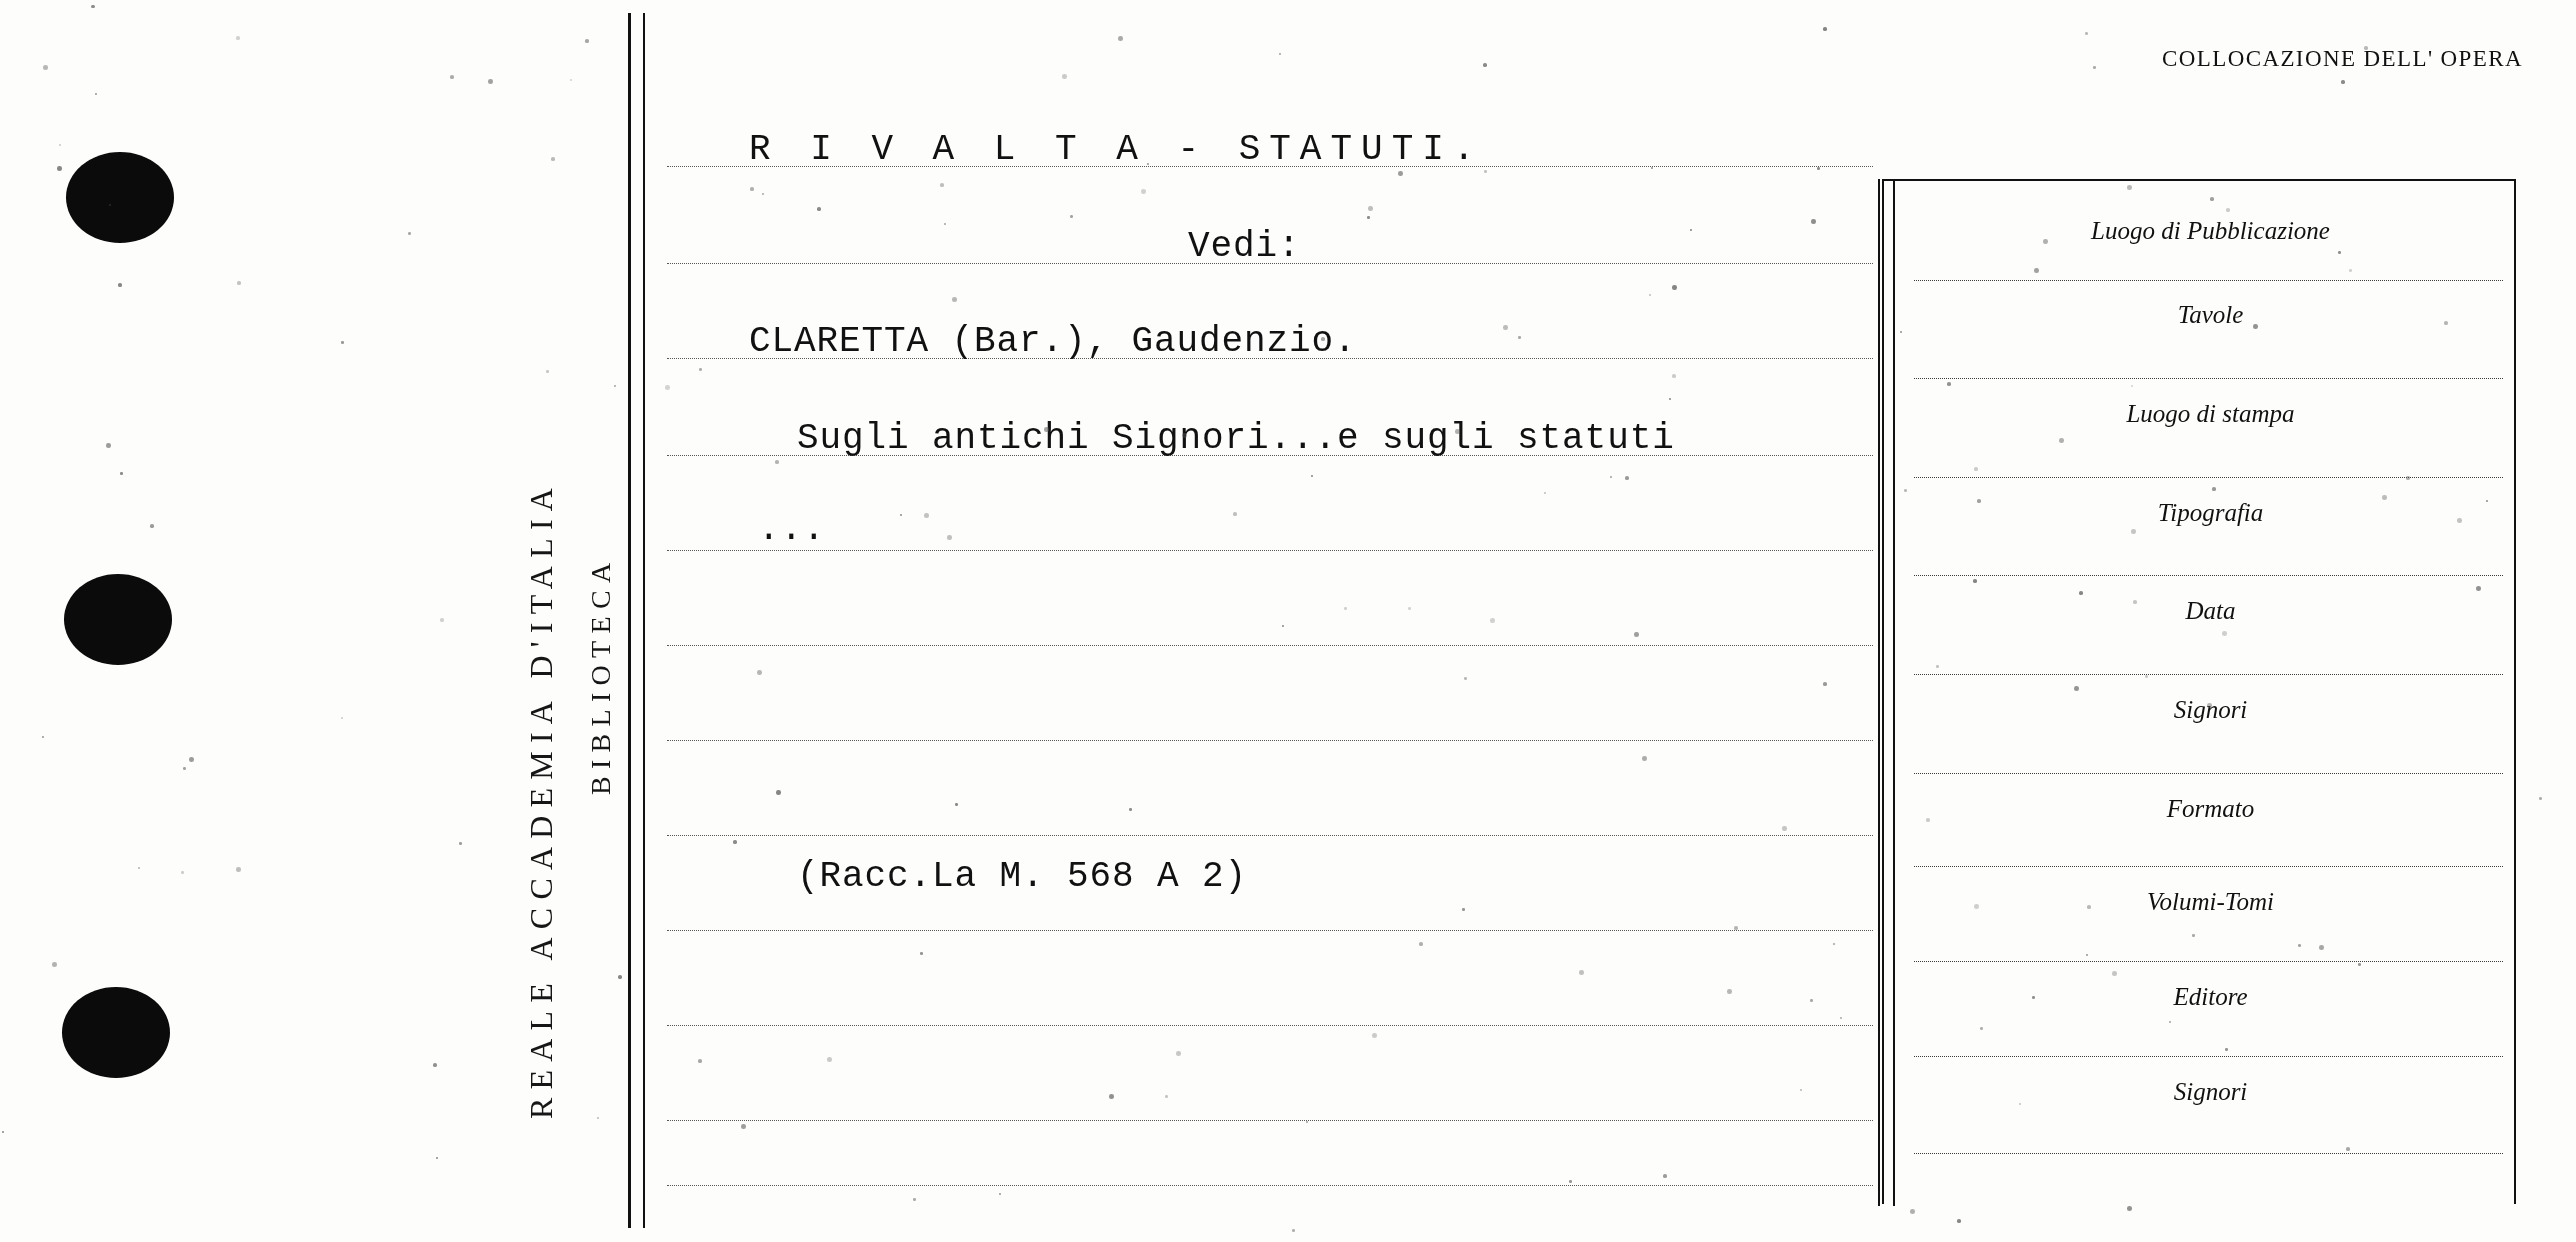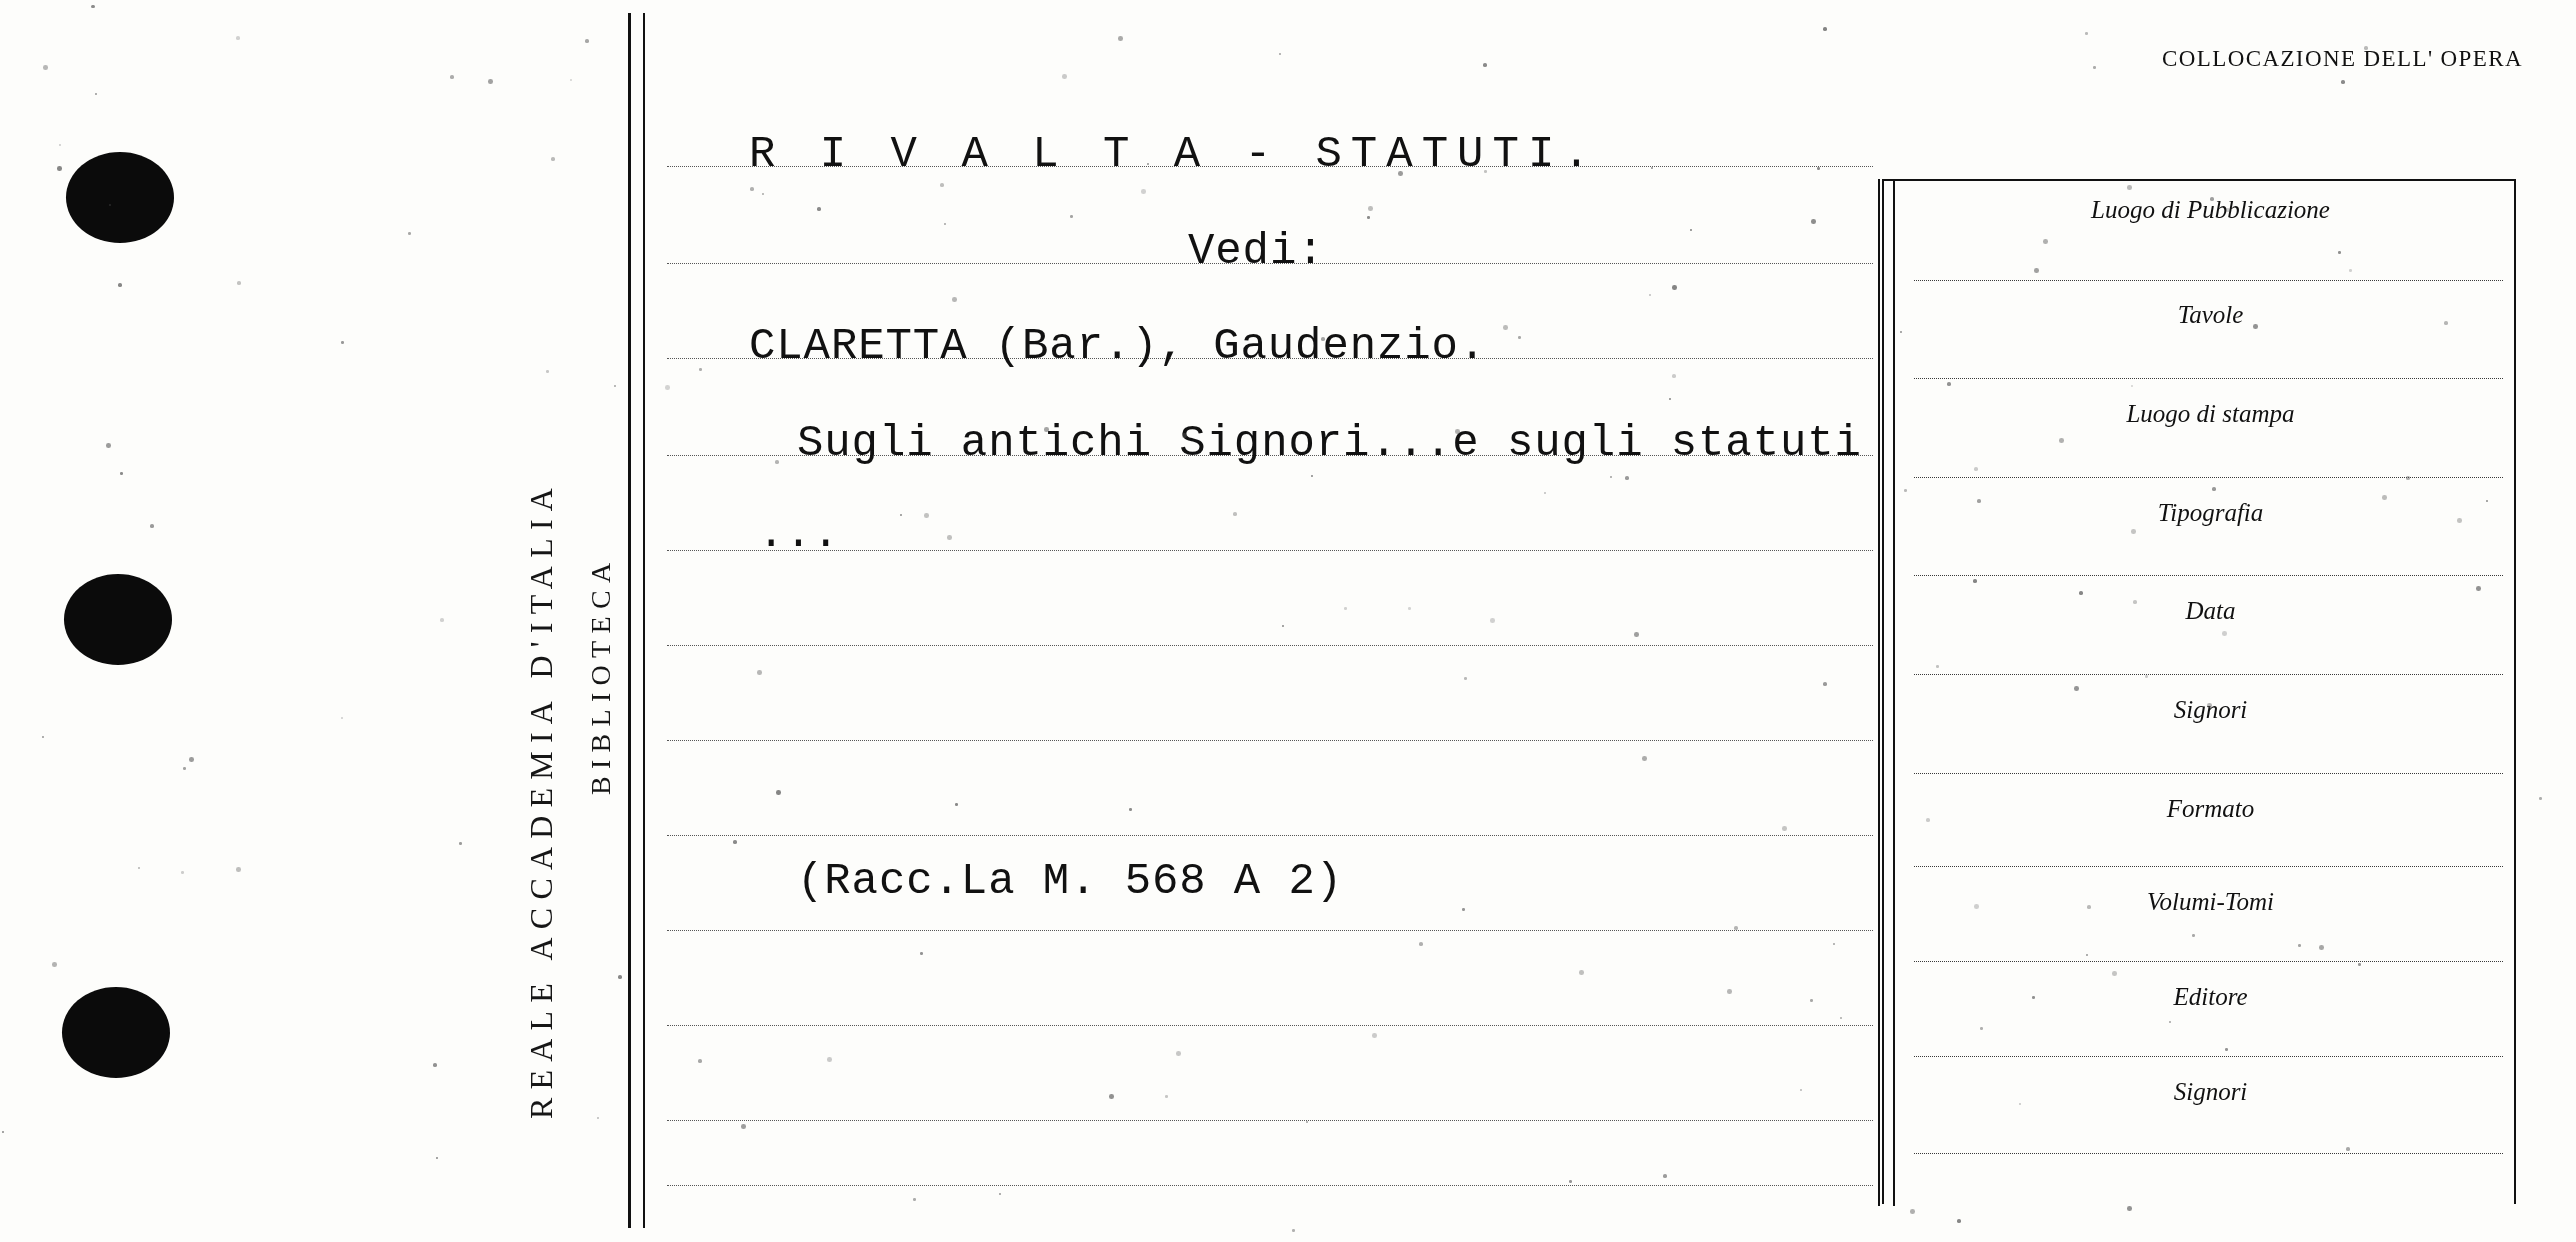--- a/index.html
+++ b/index.html
@@ -89,21 +89,21 @@
     position: absolute;
     left: 0;
     width: 1206px;
     border-top: 1.8px dotted #3a3a3a;
     opacity: .85;
   }
   .typed {
     position: absolute;
     font-family: "Liberation Mono", monospace;
     color: #111;
-    font-size: 44px;
+    font-size: 36px;
     letter-spacing: 0.9px;
     white-space: nowrap;
   }
   .typed.spaced { letter-spacing: 9px; }
 
   
   .coll-title {
     position: absolute;
     right: 53px;
     top: 46px;
@@ -192,21 +192,21 @@
     <div class="typed" style="left:91px; top:482px">...</div>
 
     <div class="typed" style="left:130px; top:829px">(Racc.La M. 568 A 2)</div>
   </div>
 
   <div class="dblrule" style="left:1878px"></div>
   <div class="dblrule" style="left:1893px"></div>
 
   <div class="rbox"></div>
 
-  <div class="rrow" style="top:196px">Luogo di Pubblicazione</div>
+  <div class="rrow" style="top:217px">Luogo di Pubblicazione</div>
   <div class="rsep" style="top:280px"></div>
 
   <div class="rrow" style="top:301px">Tavole</div>
   <div class="rsep" style="top:378px"></div>
 
   <div class="rrow" style="top:400px">Luogo di stampa</div>
   <div class="rsep" style="top:477px"></div>
 
   <div class="rrow" style="top:499px">Tipografia</div>
   <div class="rsep" style="top:575px"></div>

